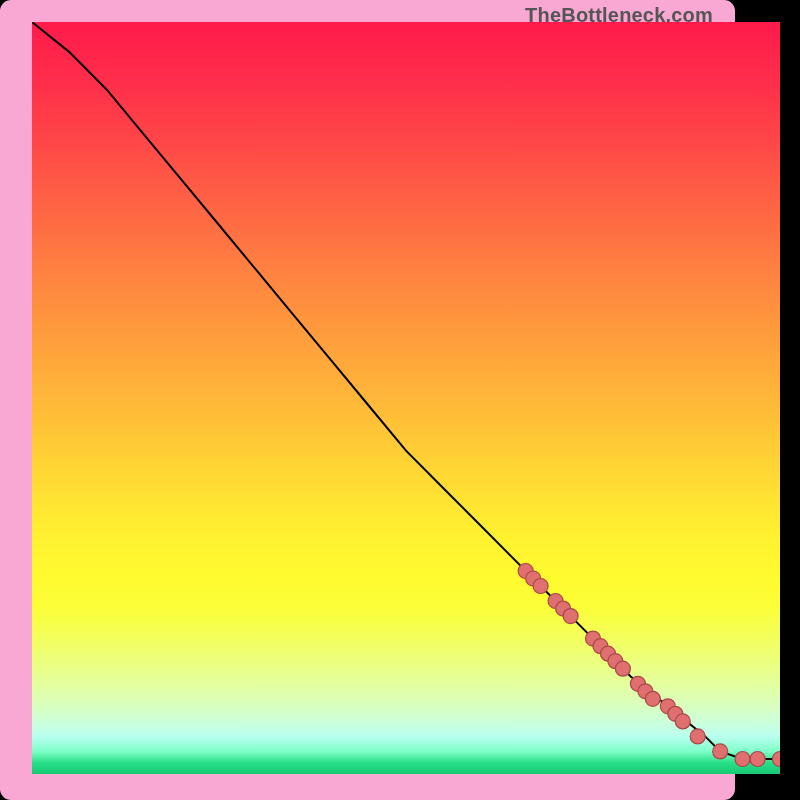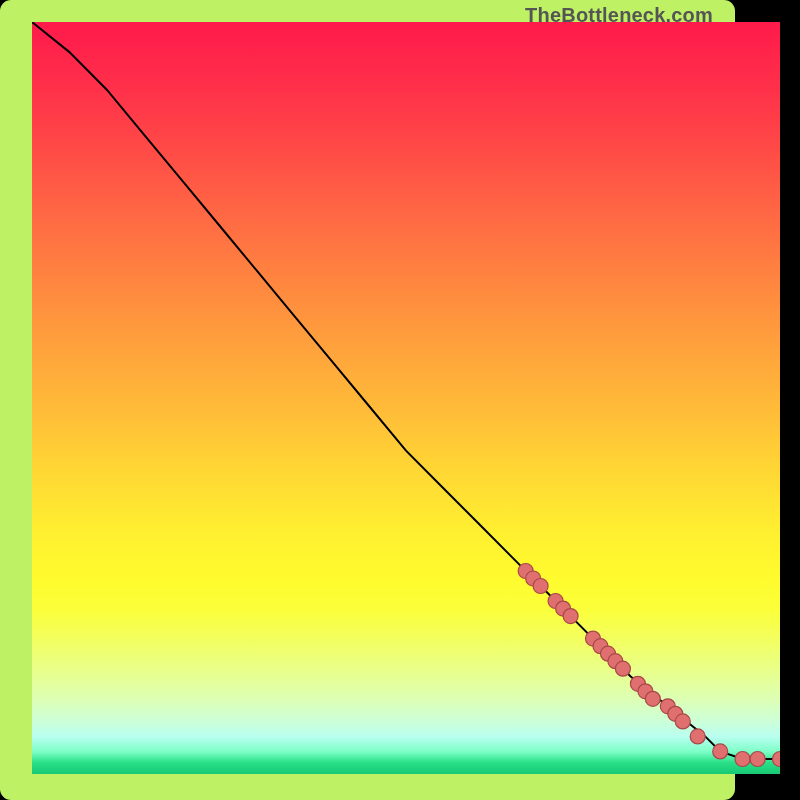--- a/index.html
+++ b/index.html
@@ -8,21 +8,21 @@
     width: 800px;
     height: 800px;
     background: #000;
     font-family: Arial, Helvetica, sans-serif;
     overflow: hidden;
   }
   .frame {
     position: relative;
     width: 735px;
     height: 800px;
-    background: #bef264;
+    background: #f9a8d4;
     border-radius: 11px;
   }
   .plot-area {
     position: absolute;
     left: 32px;
     top: 22px;
     width: 748px;
     height: 752px;
     background: linear-gradient(to bottom,
       #ff1a4b 0%,

